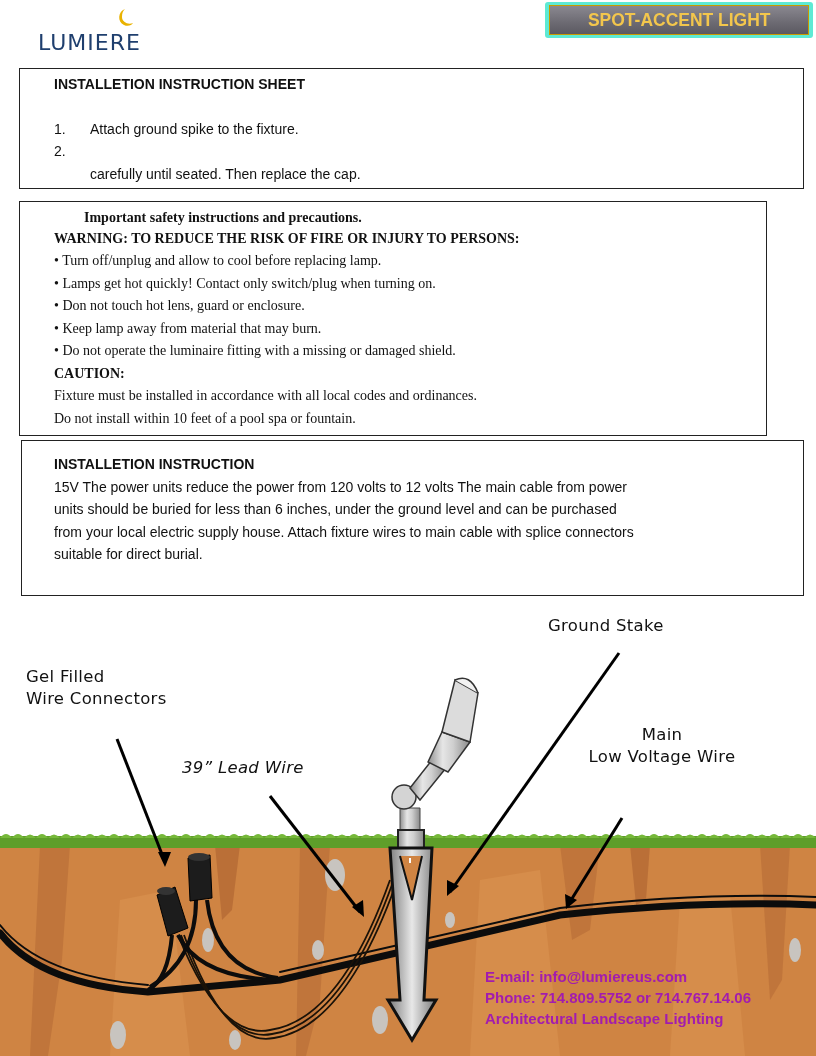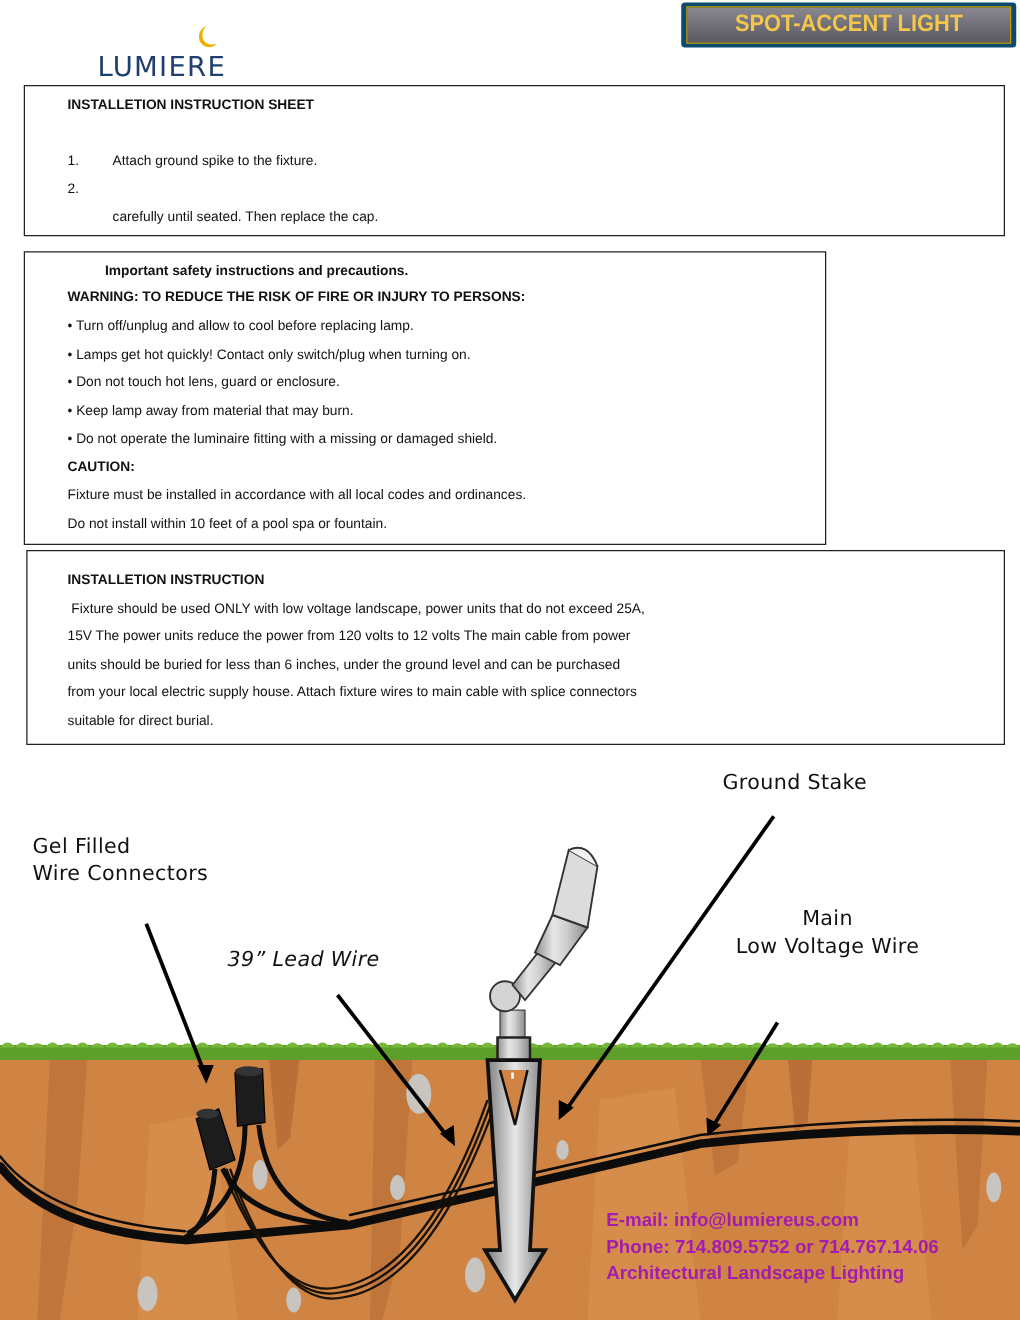--- a/index.html
+++ b/index.html
@@ -1,45 +1,45 @@
 <!DOCTYPE html>
 <html><head>
 <meta charset="utf-8">
 <style>
   html, body { margin: 0; padding: 0; background: #ffffff; }
   body { width: 816px; height: 1056px; position: relative; overflow: hidden;
          font-family: "Liberation Sans", sans-serif; color: #111; }
-  .logo { position: absolute; left: 38px; top: 20px; width: 140px; height: 48px; margin-left: 40px; }
+  .logo { position: absolute; left: 38px; top: 8px; width: 140px; height: 48px; }
   .logo-text { position: absolute; left: 0; top: 22px; font-family: "DejaVu Sans", sans-serif;
                font-size: 22px; letter-spacing: 1px; color: #1f3f6e; }
   .logo-moon { position: absolute; left: 74px; top: 0; width: 22px; height: 22px; }
   .badge { position: absolute; left: 545px; top: 2px; width: 268px; height: 36px;
-           background: #0c4a6e; border-radius: 3px; box-sizing: border-box; padding: 3px 4px; }
+           background: #5eead4; border-radius: 3px; box-sizing: border-box; padding: 3px 4px; }
   .badge-inner { width: 100%; height: 100%; background: linear-gradient(#8a8890,#6c6a72 60%,#5b5961);
                  border: 1px solid #c99a00; box-sizing: border-box; display: flex;
                  align-items: center; justify-content: center; }
   .badge-text { font-family: "Liberation Sans", sans-serif; font-weight: bold; font-size: 19px;
                 color: #f3c64c; letter-spacing: 0px; transform: scaleX(0.92); }
   .box { position: absolute; border: 1px solid #222; box-sizing: border-box; background: #fff;
-         font-family: "Liberation Sans", sans-serif; font-size: 11px; line-height: 22.5px; }
+         font-family: "Liberation Sans", sans-serif; font-size: 14px; line-height: 22.5px; }
   .box1 { left: 19px; top: 68px; width: 785px; height: 121px; padding: 4px 0 0 34px; }
-  .box2 { left: 19px; top: 201px; width: 642px; height: 235px; padding: 6px 0 0 34px; }
+  .box2 { left: 19px; top: 201px; width: 748px; height: 235px; padding: 6px 0 0 34px; font-family: Liberation Serif, serif; }
   .box3 { left: 21px; top: 440px; width: 783px; height: 156px; padding: 12px 0 12px 32px; }
   .bold { font-weight: bold; }
   .spacer { height: 22px; }
   ol.steps { margin: 0; padding: 0; list-style: none; }
   ol.steps li { display: flex; }
   .num { width: 36px; flex: none; }
   .indent-heading { padding-left: 30px; }
   .illus { position: absolute; left: 0; top: 600px; width: 816px; height: 456px; }
   .label { position: absolute; font-family: "DejaVu Sans", sans-serif; font-size: 16.5px;
            line-height: 22px; color: #111; letter-spacing: 0.3px; }
   .lbl-gel { left: 26px; top: 666px; }
   .lbl-lead { left: 182px; top: 757px; font-style: italic; }
-  .lbl-stake { left: 578px; top: 615px; }
+  .lbl-stake { left: 548px; top: 615px; }
   .lbl-main { left: 577px; top: 724px; text-align: center; width: 170px; }
   .contact { position: absolute; left: 485px; top: 966px; font-family: "Liberation Sans", sans-serif;
              font-weight: bold; font-size: 15px; line-height: 21px; color: #a21caf; }
 </style>
 </head>
 <body>
 
 <div class="logo">
   <svg class="logo-moon" viewBox="0 0 22 22">
     <path d="M13 1 C6 3 5 14 12 17 C16 19 20 17 21 15 C16 17 10 14 10 9 C10 5 11 3 13 1 Z" fill="#e9b200"></path>
@@ -79,21 +79,20 @@
   <div>• Don not touch hot lens, guard or enclosure.</div>
   <div>• Keep lamp away from material that may burn.</div>
   <div>• Do not operate the luminaire fitting with a missing or damaged shield.</div>
   <div class="bold">CAUTION:</div>
   <div>Fixture must be installed in accordance with all local codes and ordinances.</div>
   <div>Do not install within 10 feet of a pool spa or fountain.</div>
 </div>
 
 <div class="box box3">
   <div class="bold">INSTALLETION INSTRUCTION</div>
-  <div style="white-space:pre"> Fixture should be used ONLY with low voltage landscape, power units that do not exceed 25A,</div>
   <div>15V The power units reduce the power from 120 volts to 12 volts The main cable from power</div>
   <div>units should be buried for less than 6 inches, under the ground level and can be purchased</div>
   <div>from your local electric supply house. Attach fixture wires to main cable with splice connectors</div>
   <div>suitable for direct burial.</div>
 </div>
 
 <svg class="illus" viewBox="0 600 816 456" width="816" height="456">
   <defs>
     <linearGradient id="metal" x1="0" x2="1" y1="0" y2="0">
       <stop offset="0" stop-color="#8f8f8f"></stop>

